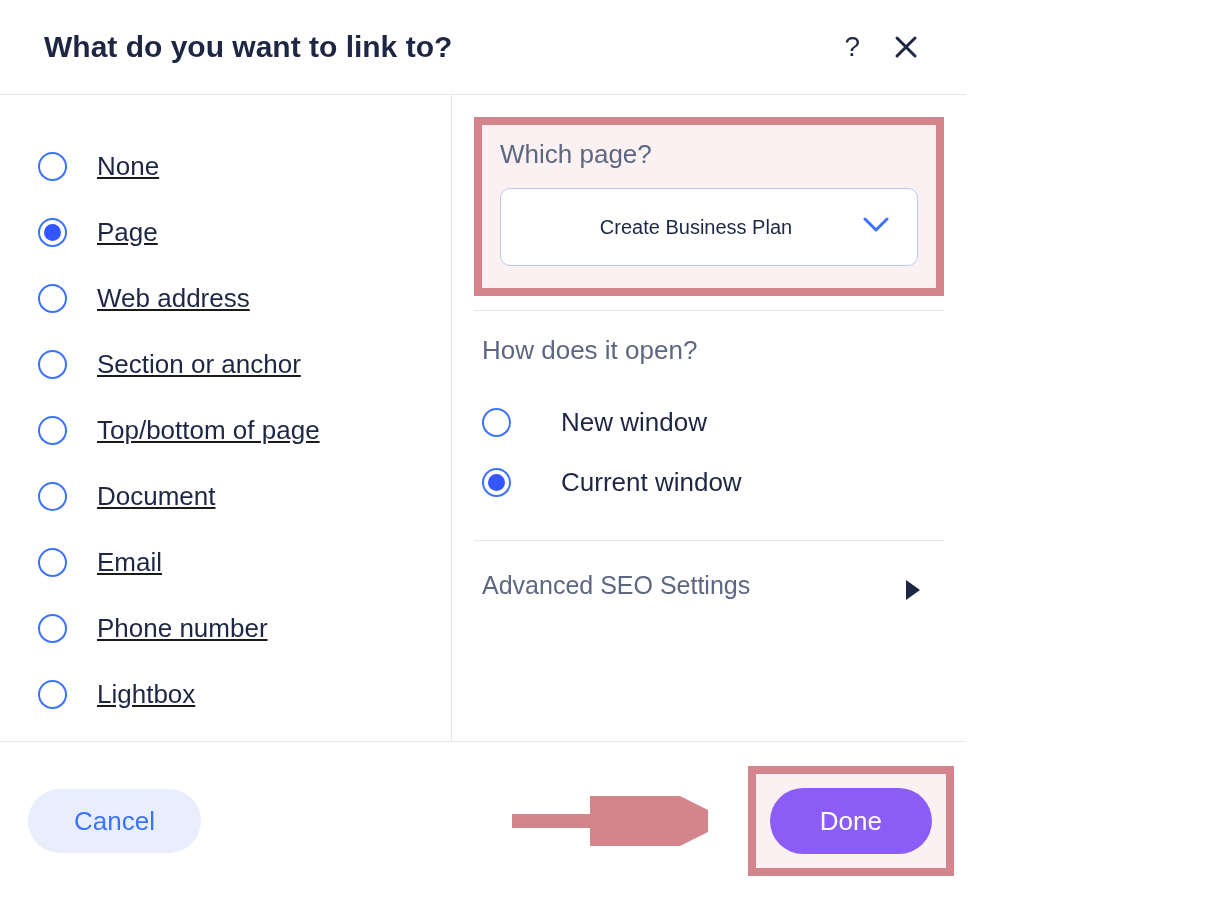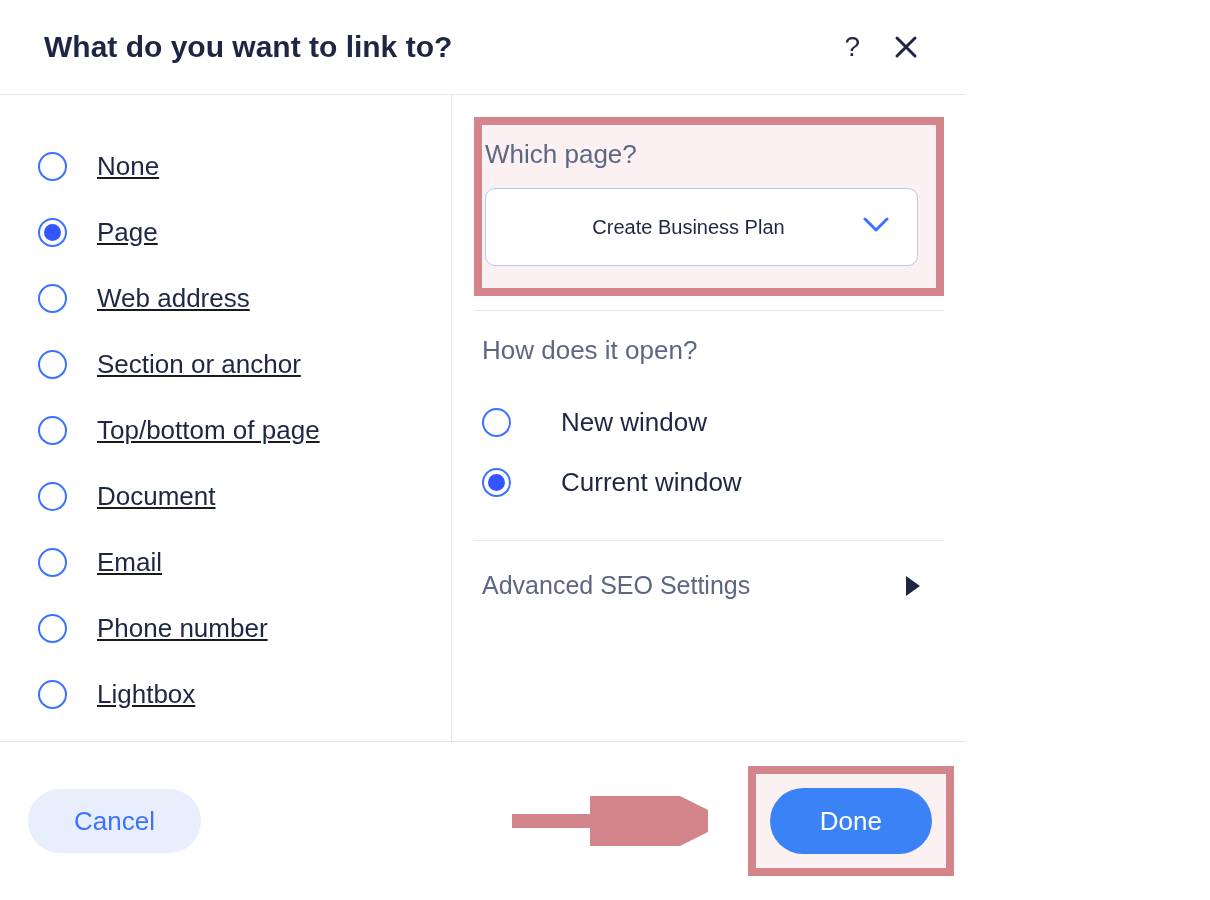--- a/index.html
+++ b/index.html
@@ -85,21 +85,21 @@
     background: #3456ff;
   }
   .radio-label {
     font-size: 26px;
     color: #1d2744;
   }
   
   .hl-box {
     border: 8px solid #d4858b;
     background: rgba(218,140,145,0.12);
-    padding: 14px 18px 22px 3px;
+    padding: 14px 18px 22px 18px;
   }
   .section-label {
     font-size: 26px;
     color: #5d6781;
     margin-bottom: 18px;
   }
   .select {
     height: 78px;
     border: 1.5px solid #b7c9f3;
     border-radius: 10px;
@@ -125,21 +125,21 @@
     margin: 14px 0 0 0;
   }
   .open-section {
     padding: 24px 8px 0 8px;
   }
   .open-options { margin-top: 26px; }
   .open-options .radio-item { height: 60px; gap: 30px; }
   .open-options .radio-label { font-size: 26px; margin-left: 20px; }
   .seo-row {
     display: flex;
-    align-items: center;
+    align-items: flex-end;
     justify-content: space-between;
     padding: 30px 24px 20px 8px;
     cursor: pointer;
   }
   .seo-label {
     font-size: 25px;
     color: #5d6781;
   }
   .triangle {
     width: 0; height: 0;
@@ -172,21 +172,21 @@
     font-weight: 400;
   }
   .foot-spacer { flex: 1; }
   .arrow-h { pointer-events: none; margin-right: 40px; }
   .done-hl {
     border: 8px solid #d4858b;
     background: rgba(218,140,145,0.12);
     padding: 14px 14px;
   }
   .btn-done {
-    background: #3b82f6;
+    background: #8b5cf6;
     color: #fff;
     font-weight: 400;
     height: 66px;
     padding: 0 50px;
   }
 </style>
 </head>
 <body>
 
 <div class="dialog">

